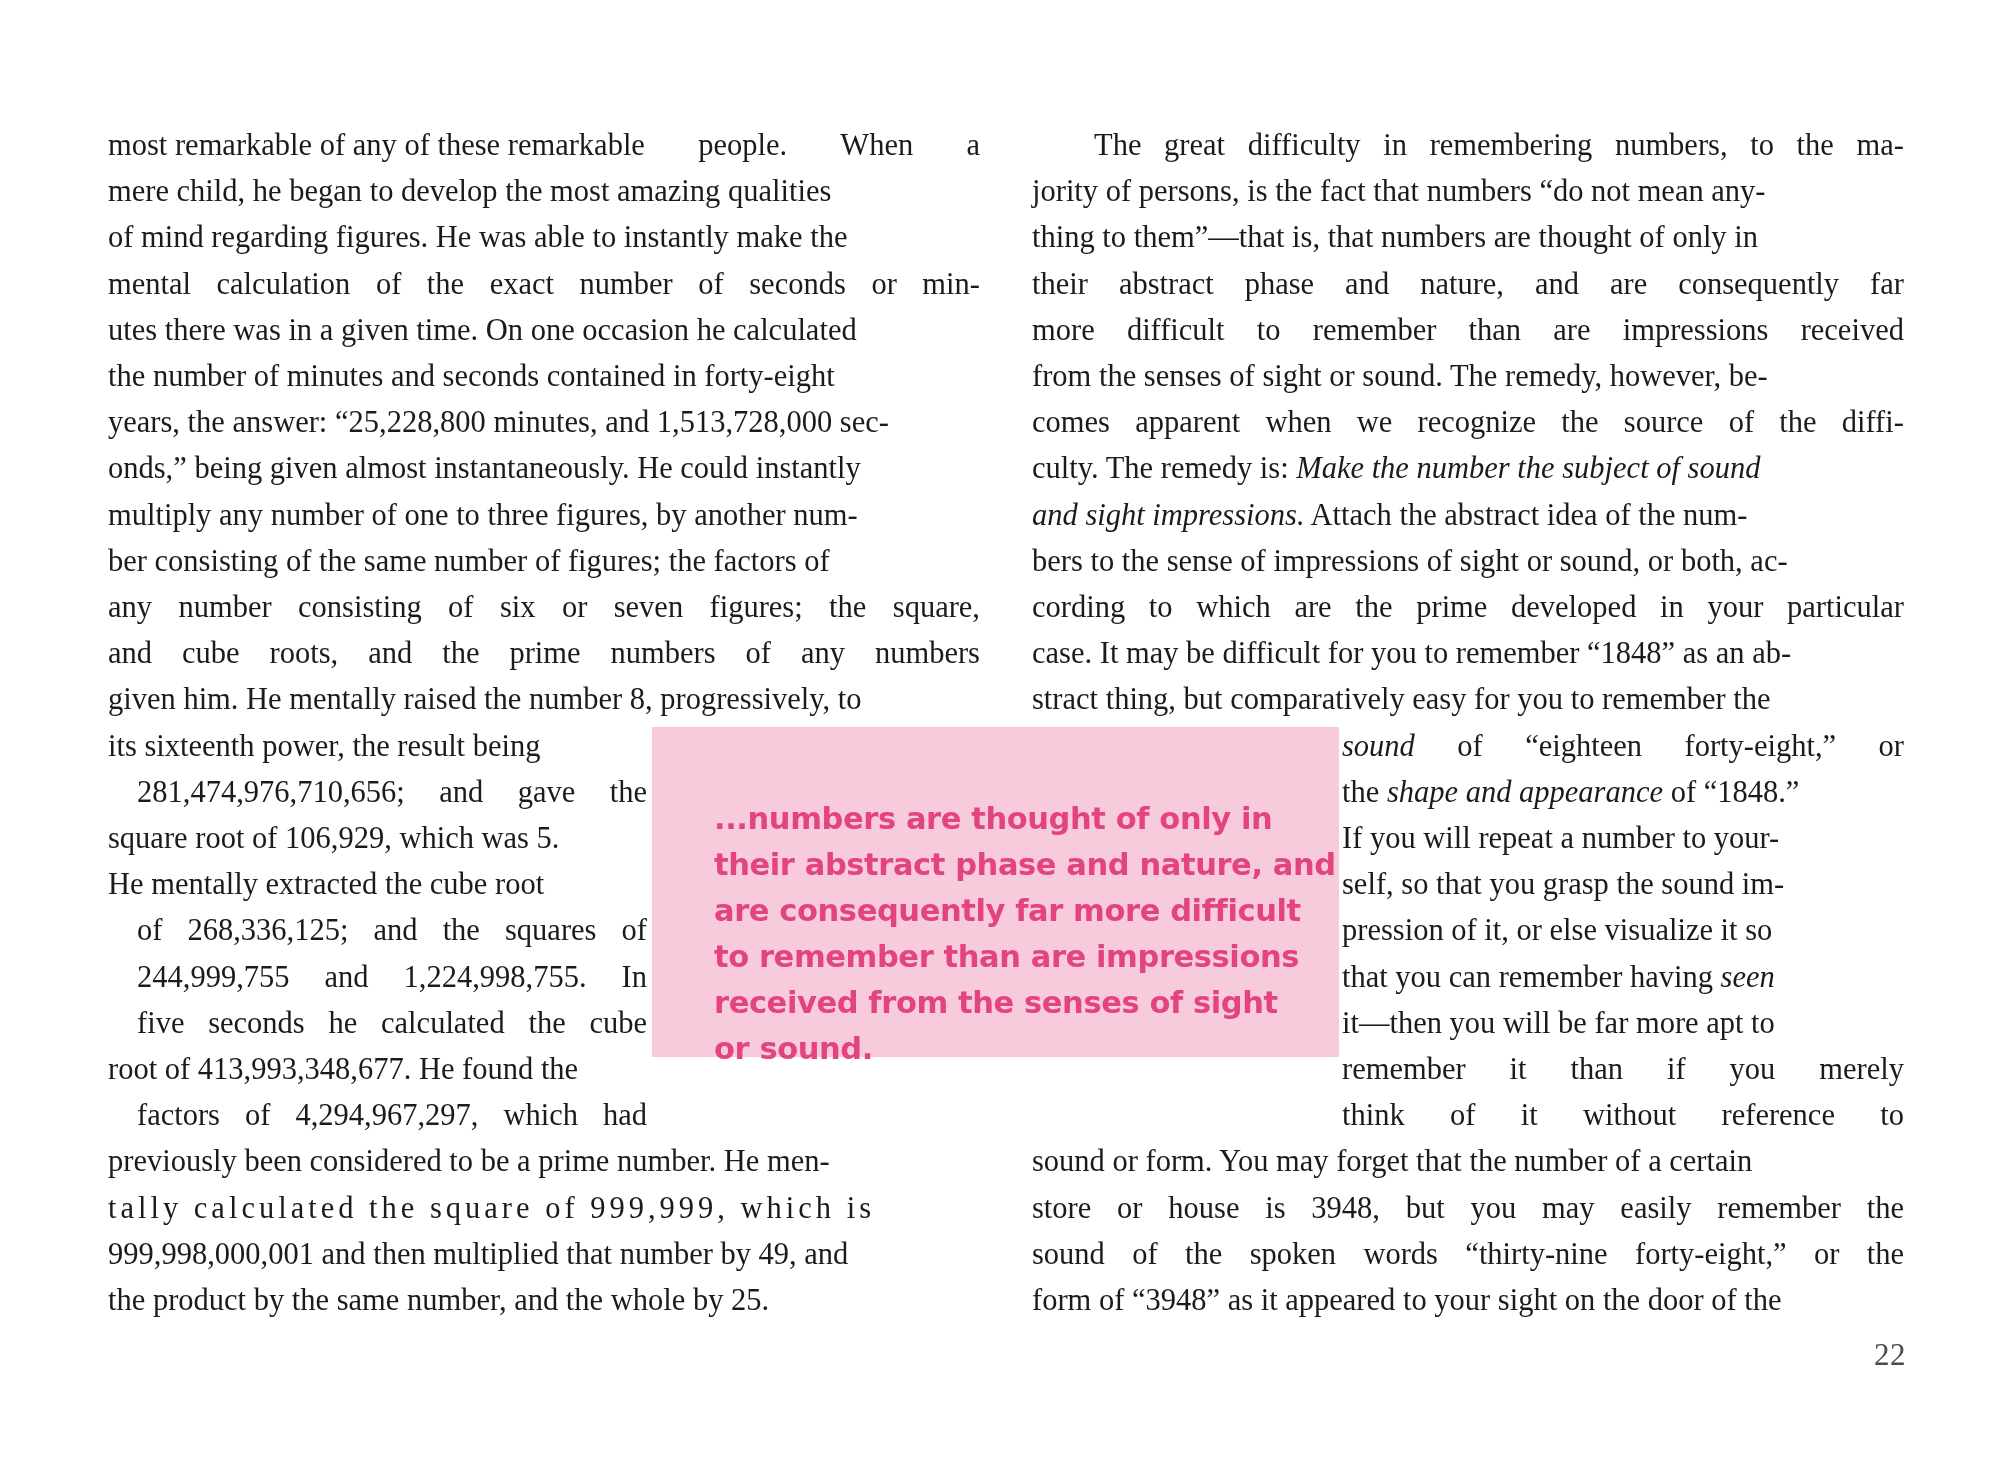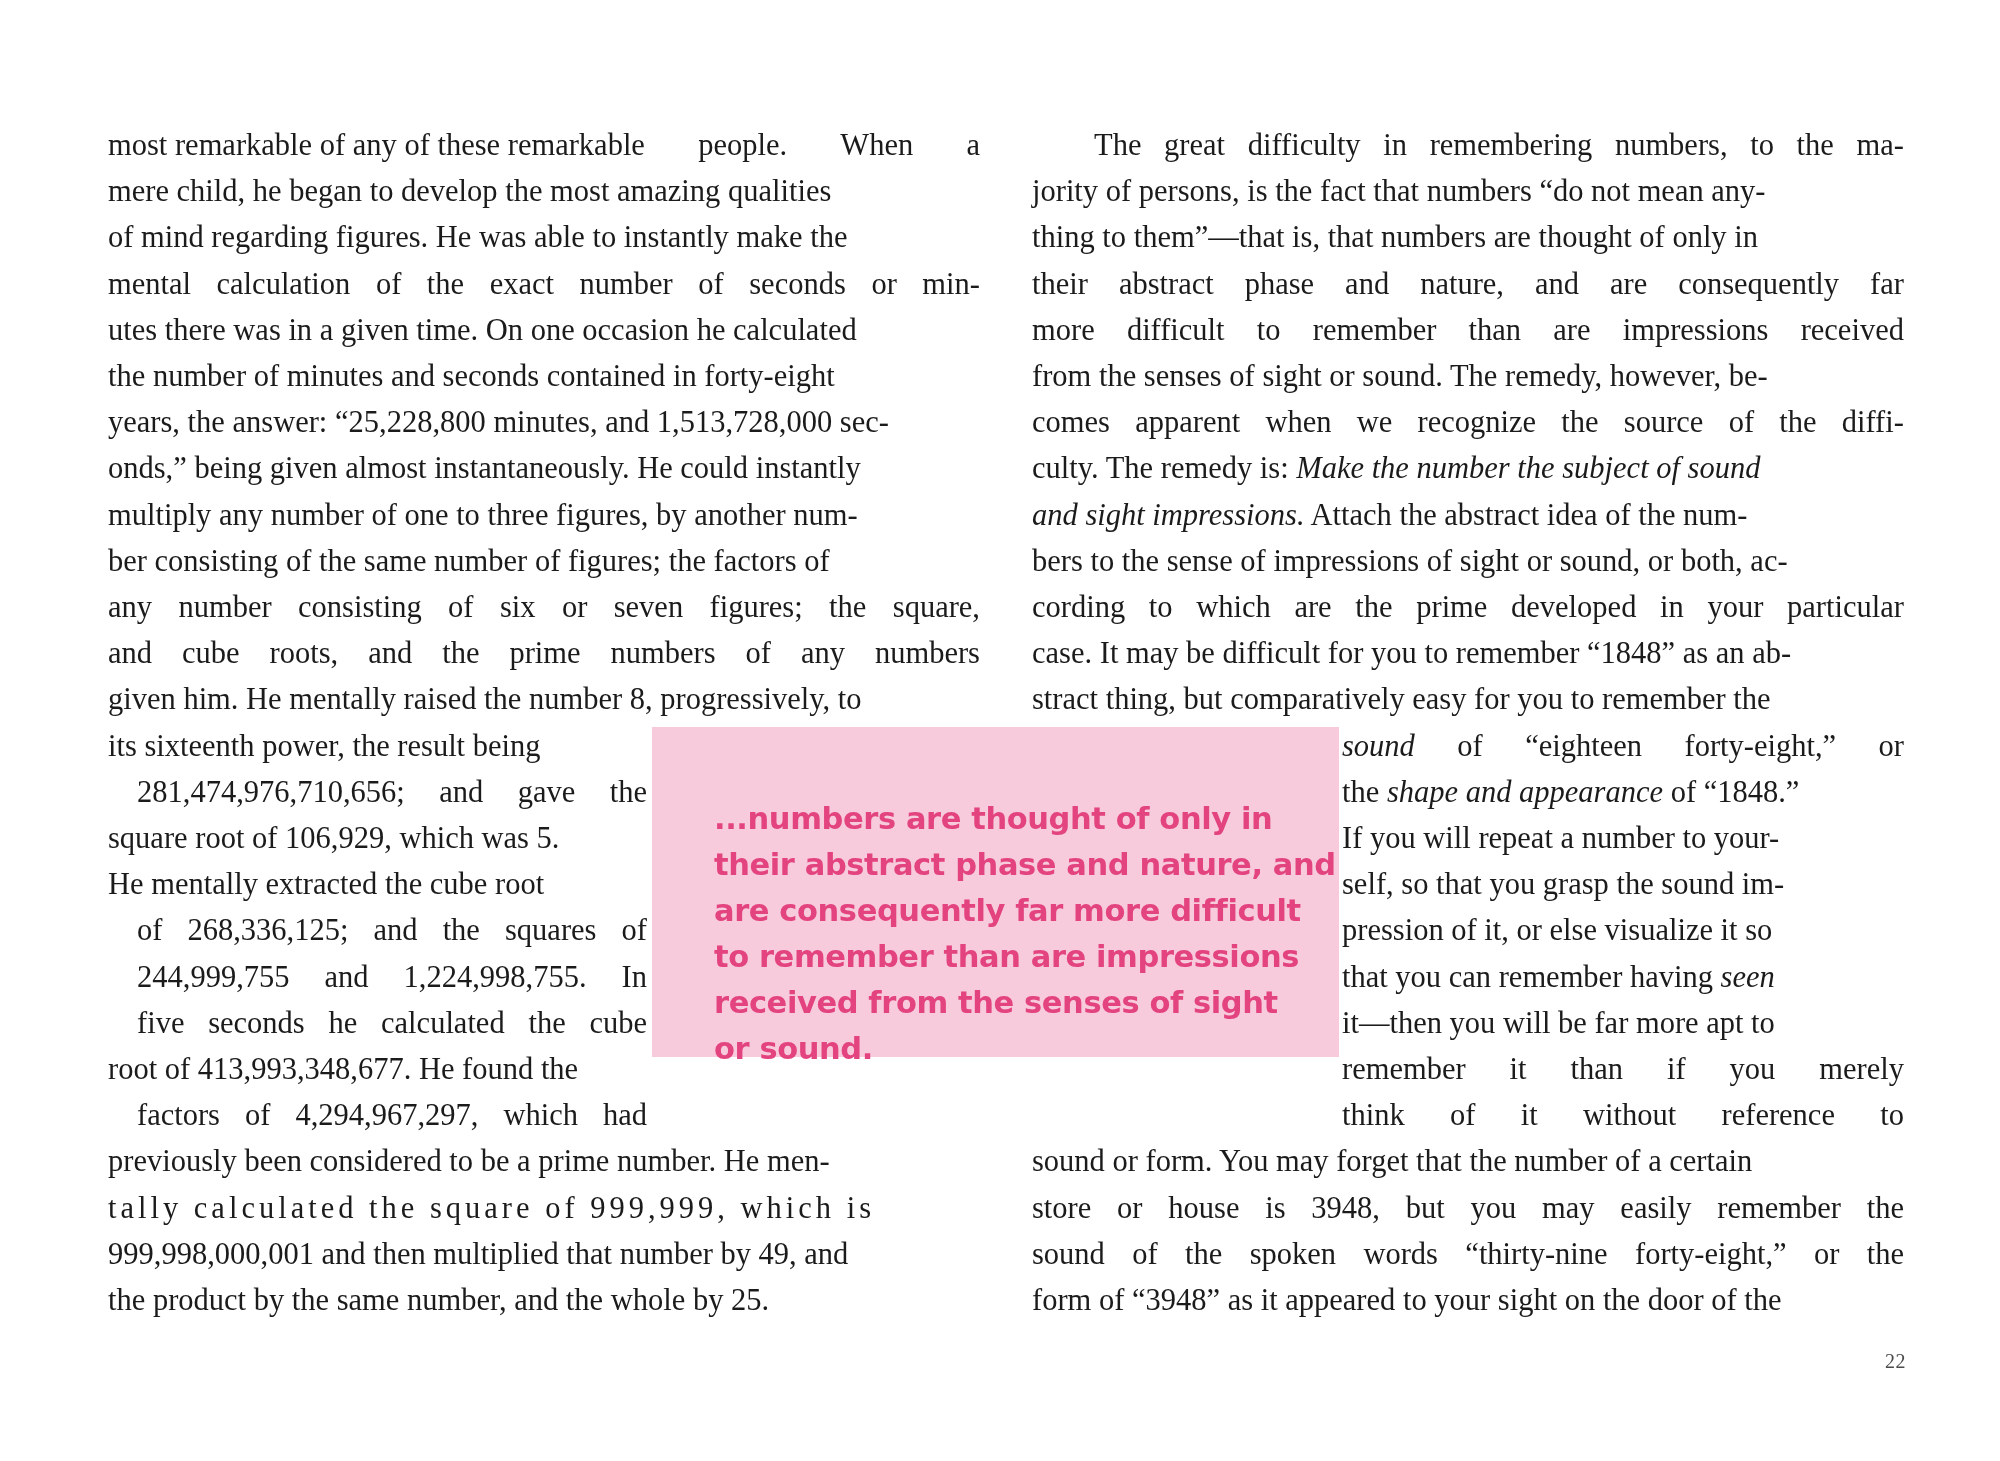--- a/index.html
+++ b/index.html
@@ -87,21 +87,21 @@
     background: #f7cbdb;
     z-index: 4;
   }
   .pq-line { display: block; white-space: nowrap; }
 
   
   .folio {
     position: absolute;
     right: 94px;
     bottom: 88px;
-    font-size: 20px;
+    font-size: 31px;
     color: #4a4a4a;
     letter-spacing: 0.5px;
   }
 </style>
 </head>
 <body>
 
 <div class="page">
 
   <div class="pullquote-bg"></div>

